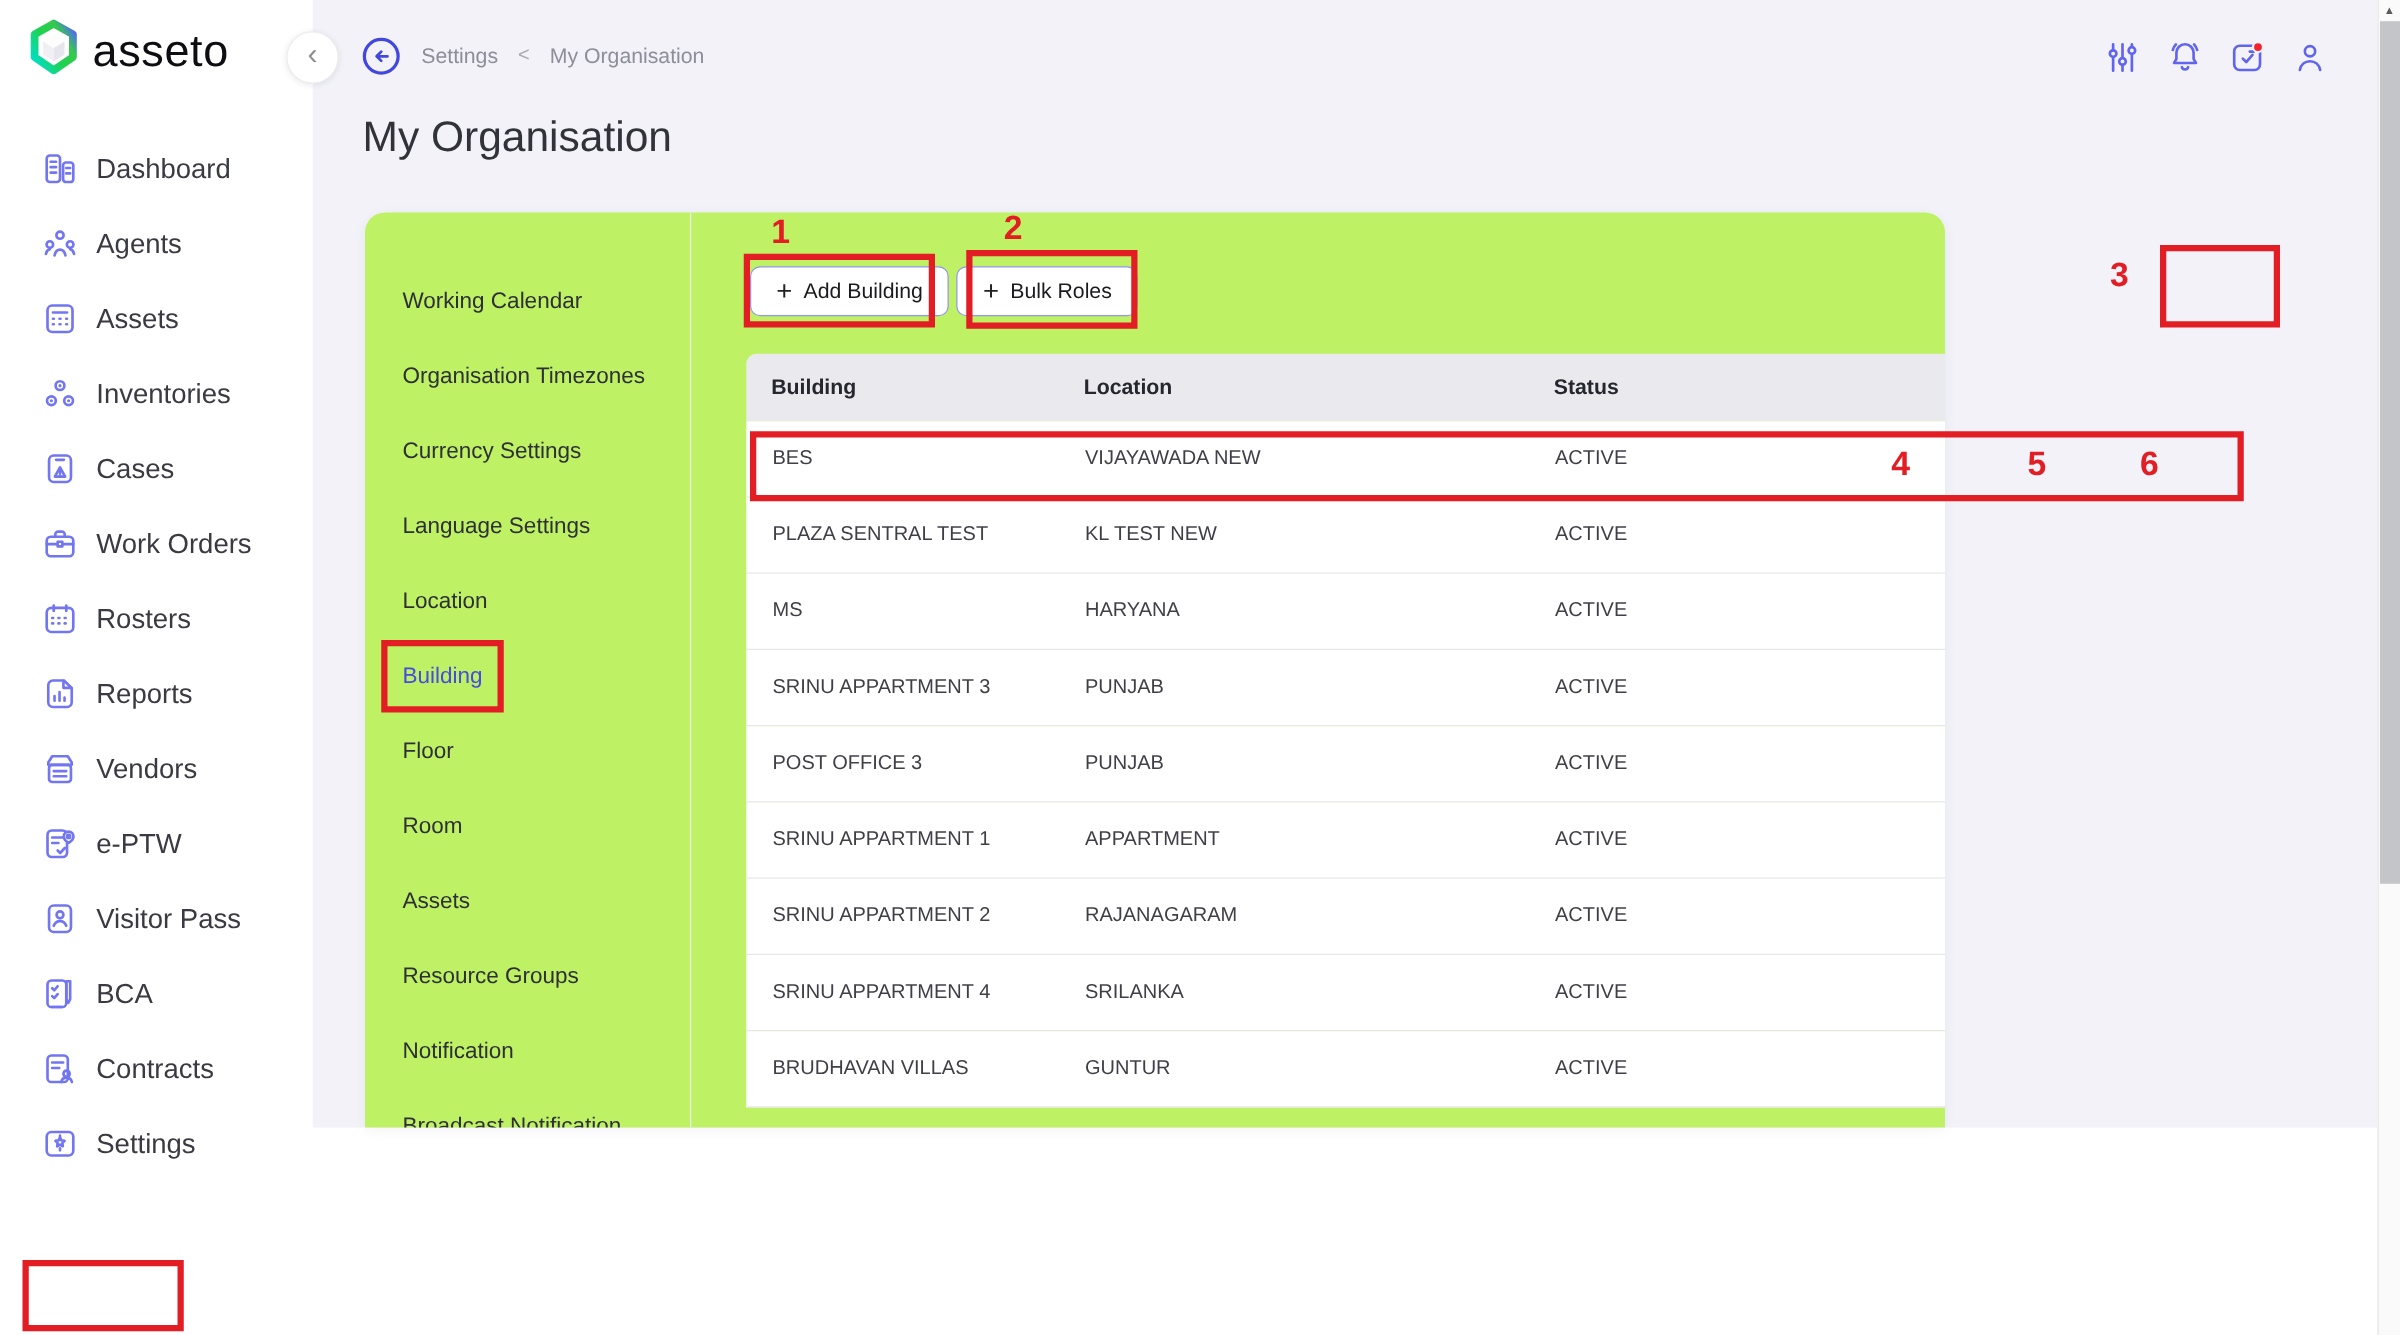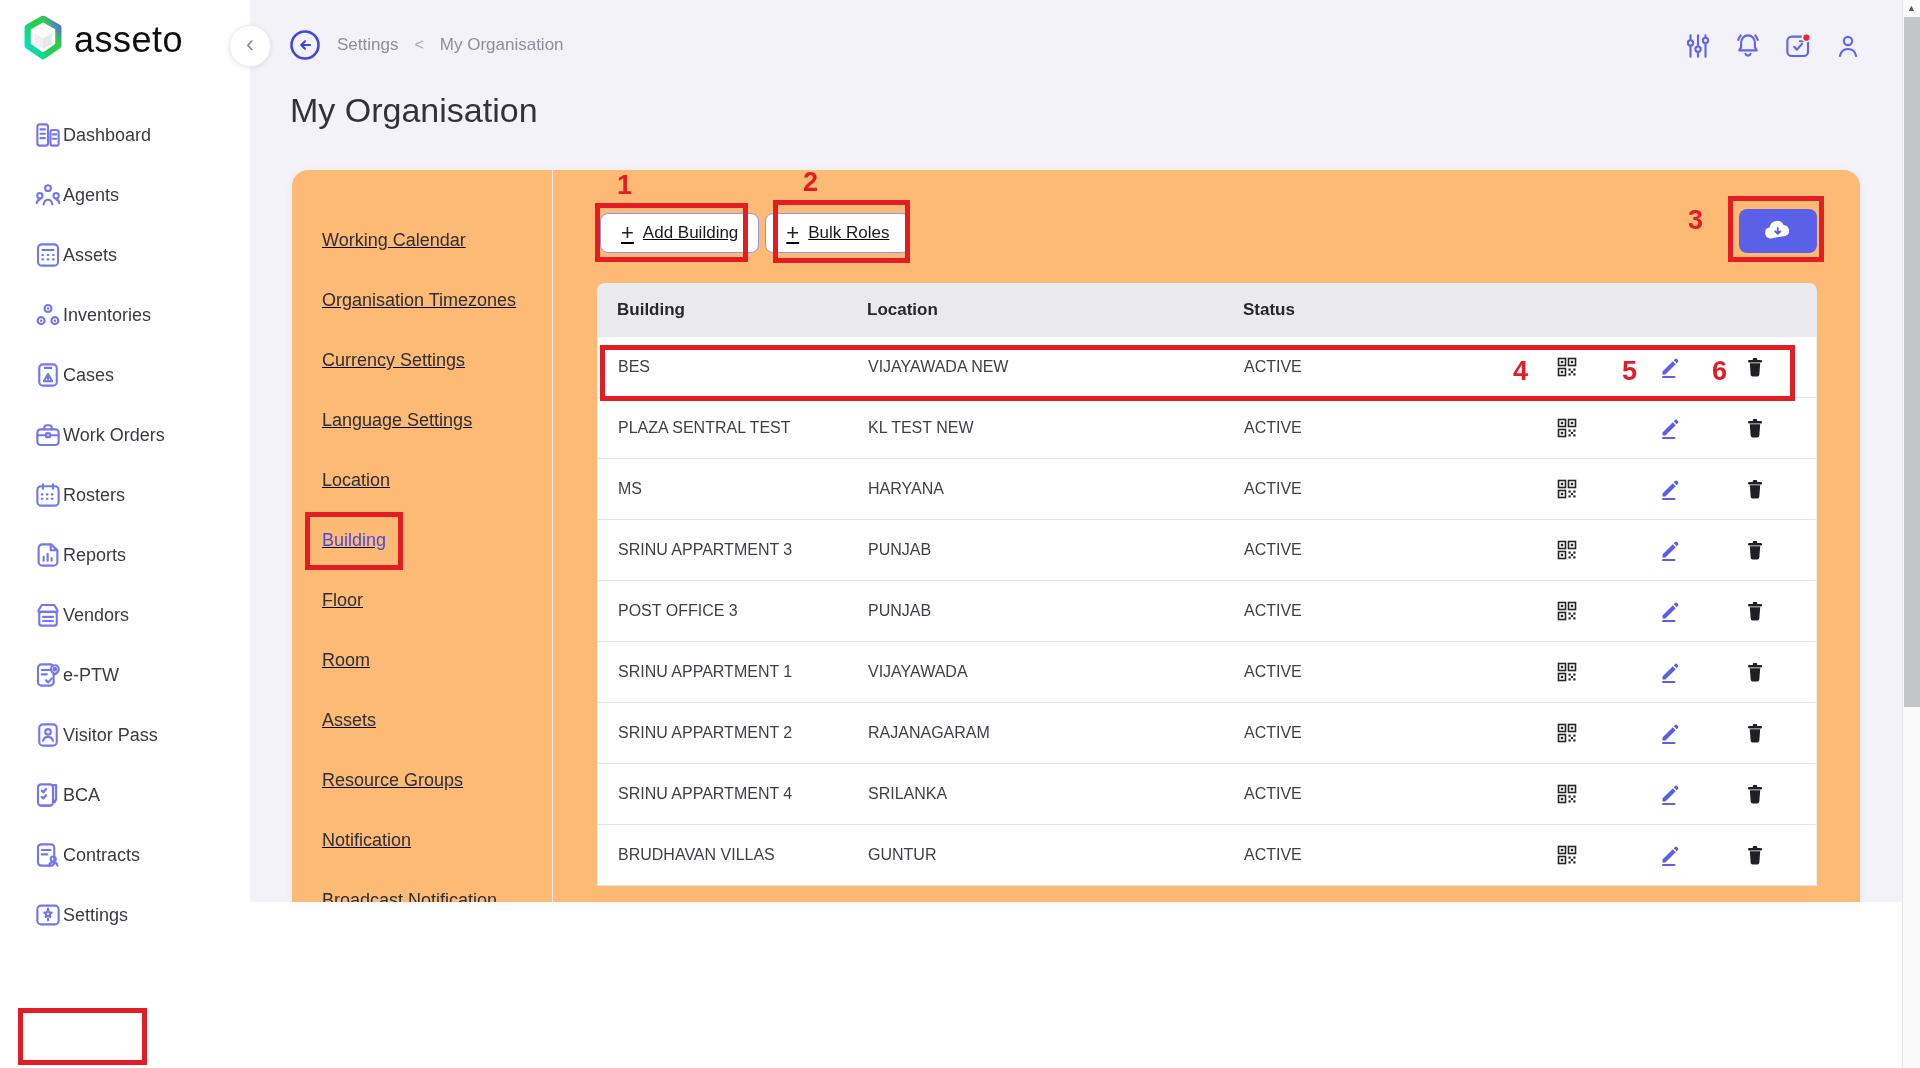--- a/index.html
+++ b/index.html
@@ -8,36 +8,36 @@
 
   
   .sidebar { position:absolute; left:0; top:0; width:250px; height:1068px; background:#fff; z-index:3; }
   .logo-row { position:absolute; left:20px; top:14px; display:flex; align-items:center; gap:8px; }
   .logo-hex { width:46px; height:48px; }
   .brand-name { font-size:36px; font-weight:400; color:#0d0d12; letter-spacing:.5px; }
   .side-nav { position:absolute; left:0; top:105px; width:250px; }
   .side-item { height:60px; display:flex; align-items:center; padding-left:33px; cursor:pointer; }
   .side-item .icon { width:30px; height:30px; color:#7376f1; flex:0 0 30px; }
   .side-item .icon svg { width:30px; height:30px; fill:none; stroke:currentColor; stroke-width:1.7; stroke-linecap:round; stroke-linejoin:round; }
-  .side-label { font-size:18px; color:#3a3a42; }
+  .side-label { margin-left:14px; font-size:22px; color:#3a3a42; }
 
   .collapse-btn { position:absolute; left:229px; top:25px; width:42px; height:42px; border-radius:50%; background:#fff; border:1px solid #ececf1; box-shadow:0 1px 5px rgba(30,30,60,.10); z-index:6; font-size:24px; color:#8c8c95; display:flex; align-items:center; justify-content:center; cursor:pointer; padding-bottom:4px; }
 
   
   .main { position:absolute; left:250px; top:0; width:1652px; height:902px; background:#f2f2f8; z-index:1; }
   .topbar { position:absolute; left:39px; top:29px; display:flex; align-items:center; gap:16px; }
   .back-btn { width:32px; height:32px; cursor:pointer; }
   .bc { font-size:17px; color:#8e8e99; }
   .bc-sep { font-size:16px; color:#a9a9b2; }
   .top-icon { position:absolute; top:31px; width:30px; height:30px; cursor:pointer; }
   .top-icon svg { width:30px; height:30px; fill:none; stroke:#6164ee; stroke-width:1.7; stroke-linecap:round; stroke-linejoin:round; }
   .page-title { position:absolute; left:40px; top:88px; font-size:34px; line-height:44px; font-weight:500; color:#32323a; }
 
   
-  .card { position:absolute; left:42px; top:170px; width:1568px; height:732px; background:#fdba74; border-radius:16px 16px 0 0; box-shadow:0 2px 10px rgba(40,40,90,.05); overflow:hidden; display:flex;text-decoration:underline; }
+  .card { position:absolute; left:42px; top:170px; width:1264px; height:732px; background:#bef264; border-radius:16px 16px 0 0; box-shadow:0 2px 10px rgba(40,40,90,.05); overflow:hidden; display:flex; }
   .submenu { width:261px; flex:0 0 261px; border-right:1px solid #ececef; padding-top:40px; }
   .sub-item { height:60px; line-height:60px; padding-left:30px; font-size:18px; color:#2f2f37; cursor:pointer; white-space:nowrap; }
   .sub-item.active { color:#474be0; font-weight:500; }
   .content { flex:1; padding-left:44px; position:relative; }
   .btn-row { margin-top:43px; margin-left:3px; display:flex; gap:6px; }
   .btn { height:40px; padding:0 20px; background:#fff; border:1.5px solid #9196f0; border-radius:8px; display:inline-flex; align-items:center; gap:9px; font-size:17px; font-weight:500; color:#1b1b1f; font-family:"Liberation Sans", sans-serif; cursor:pointer; }
   .btn .plus { font-size:22px; font-weight:400; color:#222; line-height:1; }
   .cloud-btn { position:absolute; left:1447px; top:39px; width:78px; height:44px; border:none; border-radius:8px; background:#5b60e8; cursor:pointer; display:flex; align-items:center; justify-content:center; }
   .cloud-btn svg { width:34px; height:28px; }
 
@@ -442,21 +442,21 @@
                     <rect x="4" y="21" width="13.5" height="2" rx="1"></rect>
                   </svg></span>
                 <span class="act del"><svg viewBox="0 0 24 24">
                     <path d="M6.8 8.3h10.4l-.9 11.4a2 2 0 0 1-2 1.8h-4.6a2 2 0 0 1-2-1.8z"></path>
                     <rect x="5" y="5" width="14" height="2.4" rx="1.2"></rect>
                     <path d="M9.8 5V4.2c0-.7.5-1.2 1.2-1.2h2c.7 0 1.2.5 1.2 1.2V5z"></path>
                   </svg></span>
               </div>
               <div class="trow">
                 <span class="cell cb">SRINU APPARTMENT 1</span>
-                <span class="cell cl">VIJAYAWADA</span>
+                <span class="cell cl">APPARTMENT</span>
                 <span class="cell cs">ACTIVE</span>
                 <span class="act qr"><svg viewBox="0 0 24 24">
                     <rect x="3.5" y="3.5" width="7" height="7"></rect>
                     <rect x="13.5" y="3.5" width="7" height="7"></rect>
                     <rect x="3.5" y="13.5" width="7" height="7"></rect>
                     <g fill="#26262a" stroke="none">
                       <rect x="5.8" y="5.8" width="2.4" height="2.4"></rect>
                       <rect x="15.8" y="5.8" width="2.4" height="2.4"></rect>
                       <rect x="5.8" y="15.8" width="2.4" height="2.4"></rect>
                       <rect x="13.5" y="13.5" width="2.2" height="2.2"></rect>

